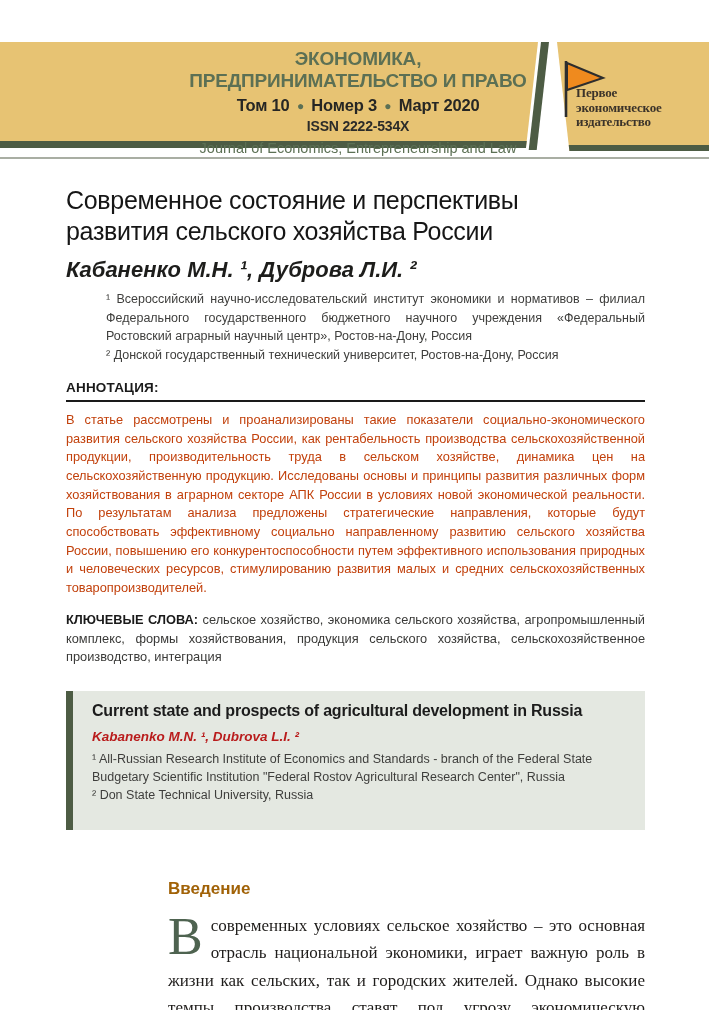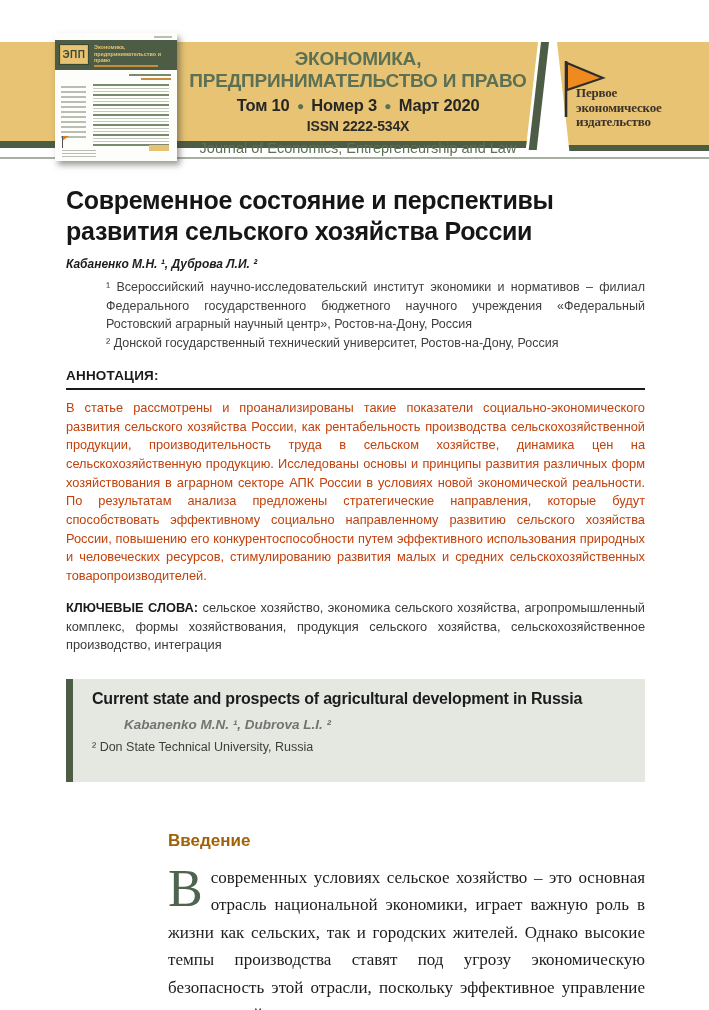--- a/index.html
+++ b/index.html
@@ -77,25 +77,25 @@
     border-left:7px solid #e07b1a; border-bottom:5px solid transparent; }
   .cover-flag::after{ content:""; position:absolute; left:-7px; top:0; width:1px; height:12px; background:#555; }
   .cover-publines{
     position:absolute; left:7px; top:117px; width:34px; height:8px;
     background:repeating-linear-gradient(to bottom,#b9bdb4 0 1.2px, transparent 1.2px 3px);
   }
   .cover-badge{ position:absolute; right:8px; top:112px; width:20px; height:6px; background:#e7c373; }
   
   .main{ position:absolute; top:158px; left:0; width:709px; padding:0 64px 0 66px; }
   .article-title{
-    margin-top:27px; font-size:25px; line-height:31px; font-weight:bold;
+    margin-top:27px; font-size:25px; line-height:31px; font-weight:normal;
     color:#161616; letter-spacing:-0.3px;
   }
   .authors-ru{
-    margin-top:10px; font-style:italic; font-weight:bold; font-size:12px; color:#1d1d1b;
+    margin-top:10px; font-style:italic; font-weight:bold; font-size:22px; color:#1d1d1b;
   }
   .affil{
     margin-top:7px; font-size:12.5px; line-height:18.7px; color:#3e3e3c; text-align:justify;margin-left:40px;
   }
   .affil + .affil{ margin-top:0; }
   .abstract-head{
     margin-top:15px; font-size:13.5px; font-weight:bold; color:#1a1a1a;
     border-bottom:2px solid #1a1a1a; padding-bottom:5px; letter-spacing:0.2px;
   }
   .abstract-text{
@@ -103,21 +103,21 @@
   }
   .keywords{
     margin-top:13px; font-size:12.8px; line-height:18.7px; color:#3a3a38; text-align:justify;
   }
   .keywords b{ color:#1a1a1a; }
   .en-box{
     margin-top:24px; background:#e4e8e1; border-left:7px solid #4d5c44;
     padding:11px 14px 26px 19px;
   }
   .en-title{ font-size:16px; font-weight:bold; color:#1c1c1c; letter-spacing:-0.2px; }
-  .en-authors{ margin-top:9px; font-style:italic; font-weight:bold; font-size:13.5px; color:#737373;margin-left:32px; }
+  .en-authors{ margin-top:9px; font-style:italic; font-weight:bold; font-size:13.5px; color:#b91c1c; }
   .en-affil{ margin-top:6px; font-size:12.5px; line-height:18px; color:#3e3e3c; }
   .intro{ margin-left:102px; margin-top:49px; }
   .section-title{ font-size:17px; color:#a16207; font-weight:bold; }
   .body-par{
     margin-top:13px; font-family:"Liberation Serif", serif; font-size:17px;
     line-height:27.4px; text-align:justify; color:#1e1c1a;
   }
   .dropcap{
     float:left; font-family:"Liberation Serif", serif; font-size:52px; line-height:43px;
     padding:3px 8px 0 0; color:#4e6350;
@@ -157,35 +157,20 @@
         <div class="pub-text">
           <div>Первое</div>
           <div>экономическое</div>
           <div>издательство</div>
         </div>
       </div>
     </div>
 
     <div class="thin-rule"></div>
 
-    <div class="cover">
-      <div class="cover-topline"></div>
-      <div class="cover-band">
-        <div class="cover-epp">ЭПП</div>
-        <div class="cover-title">Экономика, предпринимательство и право</div>
-        <div class="cover-subline"></div>
-      </div>
-      <div class="cover-volline"></div>
-      <div class="cover-volline2"></div>
-      <div class="cover-toc-left"></div>
-      <div class="cover-toc-right"></div>
-      <div class="cover-flag"></div>
-      <div class="cover-publines"></div>
-      <div class="cover-badge"></div>
-    </div>
   </div>
 
   <div class="main">
 
     <h1 class="article-title">
       <span style="display:block">Современное состояние и перспективы</span>
       <span style="display:block">развития сельского хозяйства России</span>
     </h1>
 
     <p class="authors-ru">Кабаненко М.Н. ¹, Дуброва Л.И. ²</p>
@@ -195,20 +180,21 @@
 
     <h2 class="abstract-head">АННОТАЦИЯ:</h2>
     <p class="abstract-text">В статье рассмотрены и проанализированы такие показатели социально-экономического развития сельского хозяйства России, как рентабельность производства сельскохозяйственной продукции, производительность труда в сельском хозяйстве, динамика цен на сельскохозяйственную продукцию. Исследованы основы и принципы развития различных форм хозяйствования в аграрном секторе АПК России в условиях новой экономической реальности. По результатам анализа предложены стратегические направления, которые будут способствовать эффективному социально направленному развитию сельского хозяйства России, повышению его конкурентоспособности путем эффективного использования природных и человеческих ресурсов, стимулированию развития малых и средних сельскохозяйственных товаропроизводителей.</p>
 
     <p class="keywords"><b>КЛЮЧЕВЫЕ СЛОВА:</b> <span>сельское хозяйство, экономика сельского хозяйства, агропромышленный комплекс, формы хозяйствования, продукция сельского хозяйства, сельскохозяйственное производство, интеграция</span></p>
 
     <div class="en-box">
       <div class="en-title">Current state and prospects of agricultural development in Russia</div>
       <div class="en-authors">Kabanenko M.N. ¹, Dubrova L.I. ²</div>
       <div class="en-affil">
+        <div>¹ All-Russian Research Institute of Economics and Standards - branch of the Federal State Budgetary Scientific Institution "Federal Rostov Agricultural Research Center", Russia</div>
         <div>² Don State Technical University, Russia</div>
       </div>
     </div>
 
     <div class="intro">
       <h3 class="section-title">Введение</h3>
       <p class="body-par"><span class="dropcap">В</span><span>современных условиях сельское хозяйство – это основная отрасль национальной экономики, играет важную роль в жизни как сельских, так и городских жителей. Однако высокие темпы производства ставят под угрозу экономическую безопасность этой отрасли, поскольку эффективное управление сельскохозяйственным производством и использование природных ресурсов имеют решающее значение для обеспечения устойчивого развития сельских территорий. Сельское хозяйство России является весьма перспективной отраслью</span></p>
     </div>
 
   </div>

